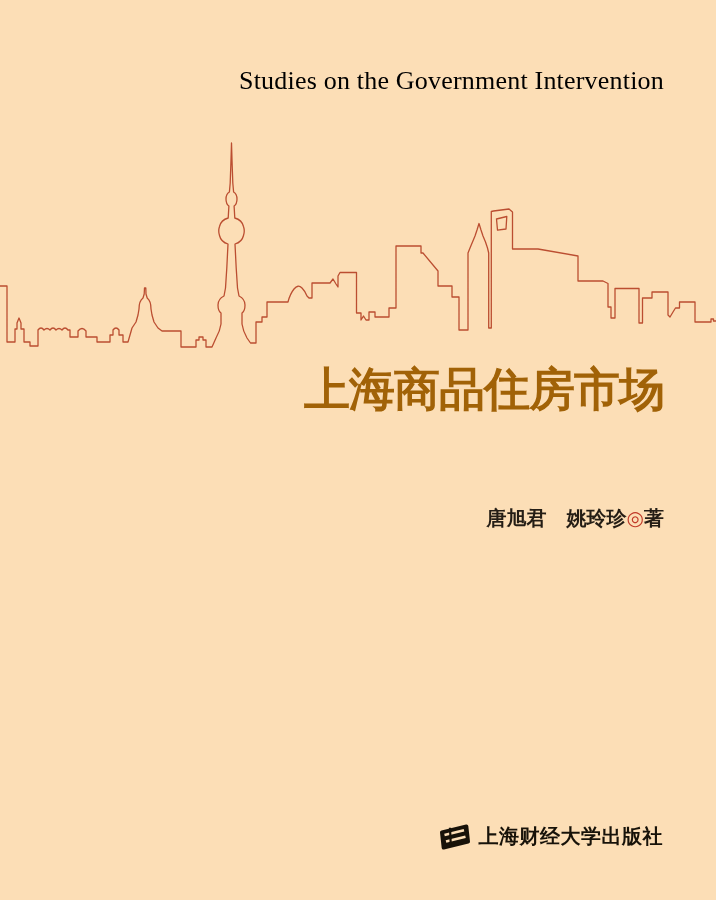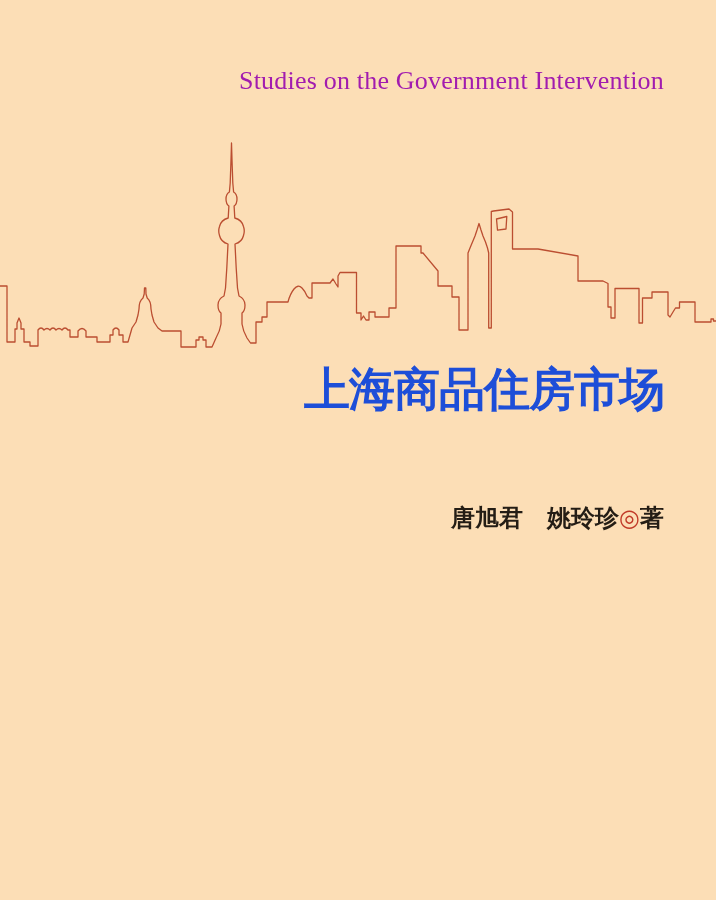--- a/index.html
+++ b/index.html
@@ -6,41 +6,41 @@
   .cover{
     position:relative;
     width:716px;height:900px;
     background:#fcdeb6;
     overflow:hidden;
     font-family:"Liberation Serif","DejaVu Serif",serif;
   }
   .subtitle-en{
     position:absolute;top:66px;right:52px;
     text-align:right;
-    color:#a21caf;
+    color:#000000;
     font-size:26px;line-height:29px;
     letter-spacing:0.2px;
   }
   .skyline{
     position:absolute;top:0;left:0;
   }
   .title-zh{
     position:absolute;top:360px;right:52px;
     text-align:right;
-    color:#1d4ed8;
+    color:#a16207;
     font-weight:bold;
     font-size:46px;line-height:60px;
     letter-spacing:-1px;
     white-space:nowrap;
   }
   .author-line{
     position:absolute;top:504px;right:52px;
     color:#241d15;
     font-weight:600;
-    font-size:24px;line-height:28px;
+    font-size:20px;line-height:28px;
     white-space:nowrap;
     margin-left:27px;
   }
   .author-line .marker{
     color:#c13a28;
     font-weight:normal;
   }
   .publisher-row{
     position:absolute;top:822px;right:53px;
     display:flex;align-items:center;gap:8px;
@@ -85,14 +85,23 @@
       <path d="M496.5 219 L506.8 216.5 L506 229 L497.5 230.2 Z"></path>
     </g>
   </svg>
 
   <div class="title-zh">
     <div>上海商品住房市场</div>
   </div>
 
   <div class="author-line"><span>唐旭君　姚玲珍</span><span class="marker">◎</span><span>著</span></div>
 
+  <div class="publisher-row">
+    <svg width="34" height="28" viewBox="0 0 34 28" aria-hidden="true">
+      <path d="M4.5 8.5 L29 2.5 Q31 2 31.3 4 L33 19.5 Q33.2 21 31.5 21.5 L7 27.5 Q5 28 4.7 26 L3 10.5 Q2.8 9 4.5 8.5 Z" fill="#171209"></path>
+      <path d="M7.5 13 L27 8.2" stroke="#fcdeb6" stroke-width="2.6" fill="none"></path>
+      <path d="M9 19.5 L28.5 14.7" stroke="#fcdeb6" stroke-width="2.6" fill="none"></path>
+      <path d="M13 5.8 L13.8 23.5" stroke="#171209" stroke-width="2.2" fill="none"></path>
+    </svg>
+    <span class="publisher-name">上海财经大学出版社</span>
+  </div>
 
 </div>
 
 </body></html>

